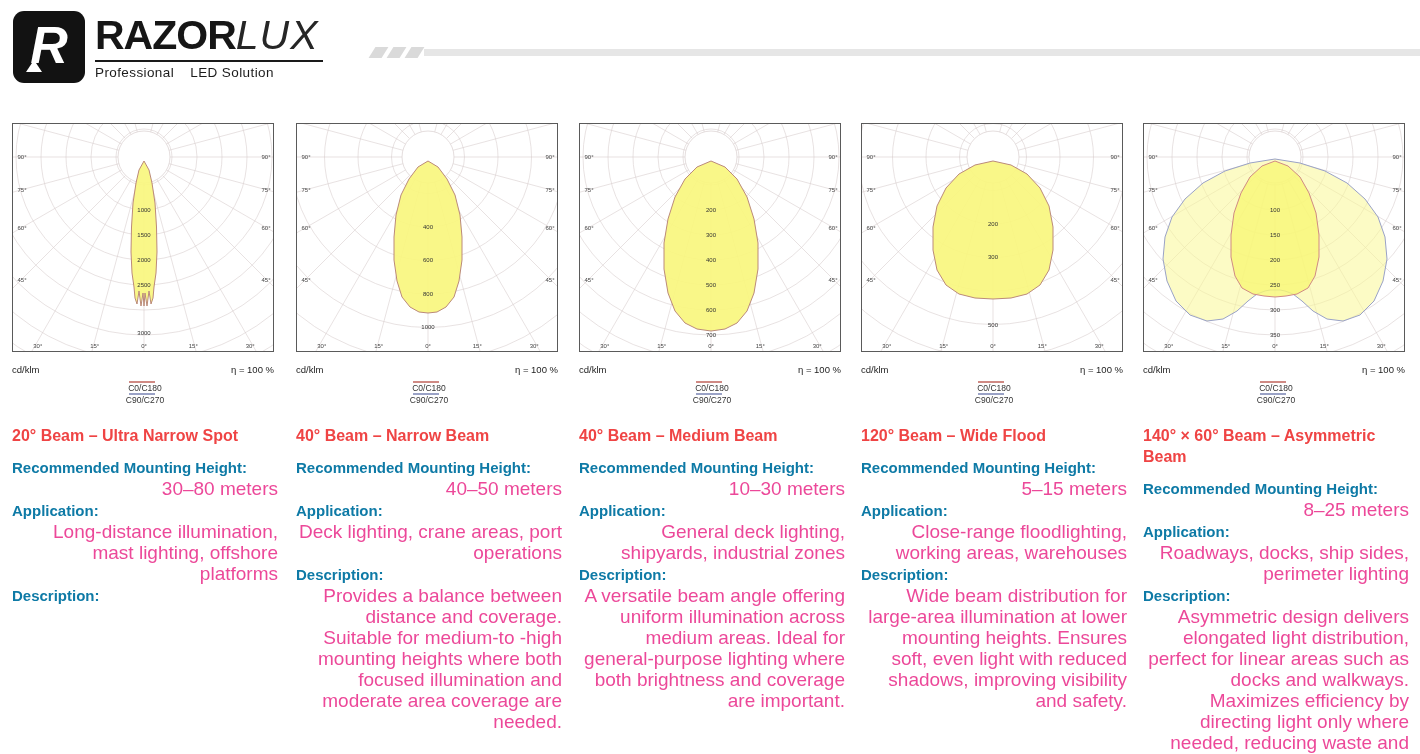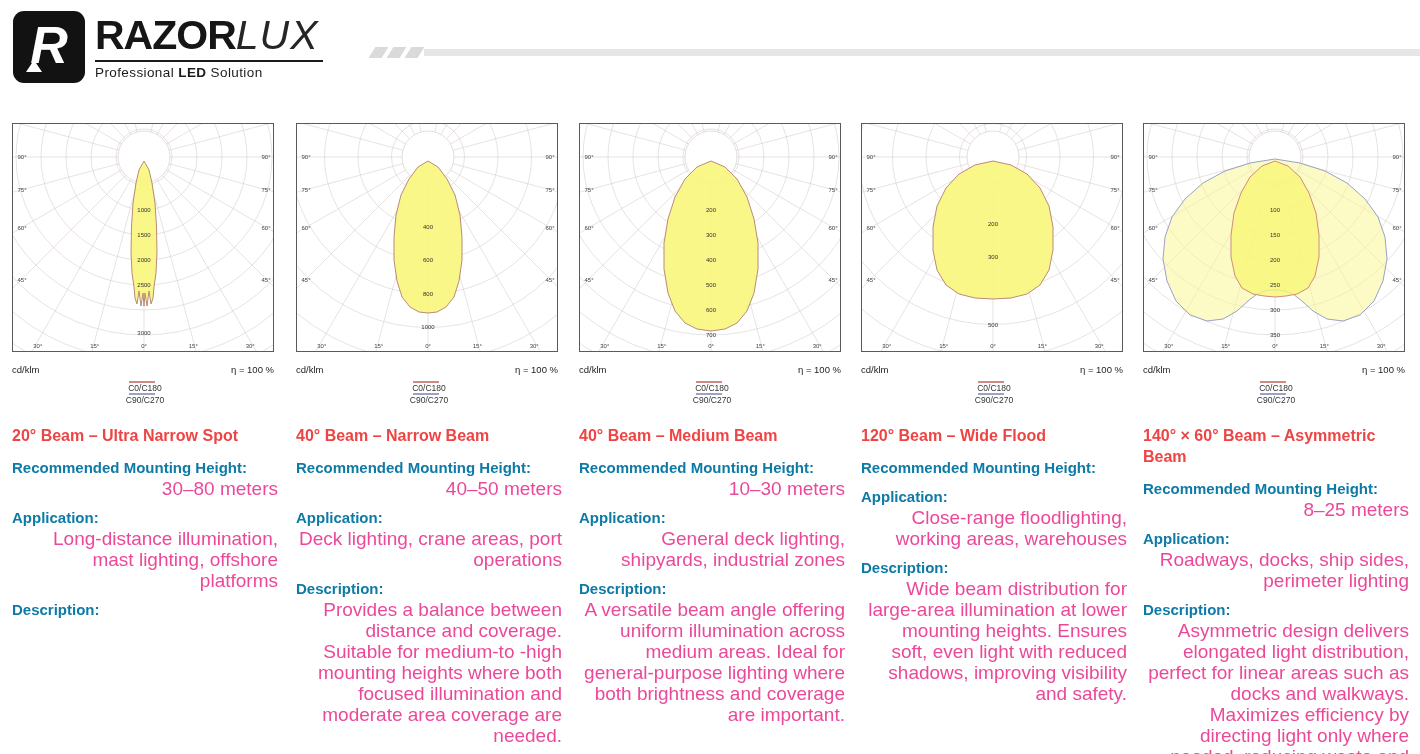--- a/index.html
+++ b/index.html
@@ -7,35 +7,35 @@
   .page { position: relative; width: 1420px; height: 754px; background: #fff; overflow: hidden; }
 
   
   .logo-mark { position: absolute; left: 12px; top: 10px; width: 74px; height: 74px; }
   .wordmark { position: absolute; left: 95px; top: 12px; width: 240px; }
   .wordmark-line1 { font-size: 41px; line-height: 46px; color: #161616; white-space: nowrap; }
   .wm-razor { font-weight: 800; letter-spacing: -1px; }
   .wm-lux { font-weight: 200; letter-spacing: 1px; color: #262626; font-style: italic; }
   .wordmark-rule { height: 2px; background: #1a1a1a; width: 228px; margin-top: 2px; }
   .tagline { margin-top: 3px; font-size: 13.5px; color: #1c1c1c; letter-spacing: .4px; }
-  .tagline b { font-weight: 700; }
+  .tagline b { font-weight: 400; margin-left: 12px; }
   .stripe-bar { position: absolute; left: 424px; top: 49px; width: 996px; height: 7px; background: #e6e6e6; }
   .stripe-slash { position: absolute; top: 47px; width: 13px; height: 11px; background: #dadada; transform: skewX(-32deg); }
 
   
   .col { position: absolute; top: 123px; width: 266px; }
   .chart-box { width: 262px; height: 229px; border: 1px solid #5a5a5a; background: #fff; overflow: hidden; }
   .unit-row { width: 262px; display: flex; justify-content: space-between; font-size: 9.5px; color: #222; margin-top: 12px; }
   .legend { margin-top: 6px; }
   .legend-item { display: flex; align-items: center; height: 12px; font-size: 8.5px; color: #333; flex-direction: column; }
   .legend-line { width: 26px; height: 2px; margin-right: 7px; }
 
   .text-sec { margin-top: 20px; width: 266px; }
   .beam-title { font-size: 16px; font-weight: 700; color: #ef4444; line-height: 21px; margin-bottom: 11px; }
-  .head { font-size: 15px; font-weight: 700; color: #0e7aa6; line-height: 21px; margin-top: 8px; }
+  .head { font-size: 15px; font-weight: 700; color: #0e7aa6; line-height: 21px; margin-top: 1px; }
   .body-txt { font-size: 19px; color: #ec4899; line-height: 21px; text-align: right; }
 
   svg text { font-family: "Liberation Sans", sans-serif; }
 </style>
 </head>
 <body>
 
 <div class="page">
 
   <div class="logo-mark">
@@ -367,20 +367,21 @@
           <span>C0/C180</span>
         </div>
       <div class="legend-item">
           <span class="legend-line" style="background: rgb(154, 162, 198);"></span>
           <span>C90/C270</span>
         </div>
     </div>
     <div class="text-sec">
       <div class="beam-title">120° Beam – Wide Flood</div>
       <div class="head">Recommended Mounting Height:</div>
+      <div class="body-txt">5–15 meters</div>
       <div class="head">Application:</div>
       <div class="body-txt">Close-range floodlighting, working areas, warehouses</div>
       <div class="head">Description:</div>
       <div class="body-txt">Wide beam distribution for large-area illumination at lower mounting heights. Ensures soft, even light with reduced shadows, improving visibility and safety.</div>
     </div>
   </div>
 
   <div class="col" style="left:1143px">
     <div class="chart-box"><svg width="262" height="229" viewBox="0 0 262 229">
           <circle cx="131" cy="33" r="28" fill="none" stroke="#d8cfcf" stroke-width="0.6"></circle>

